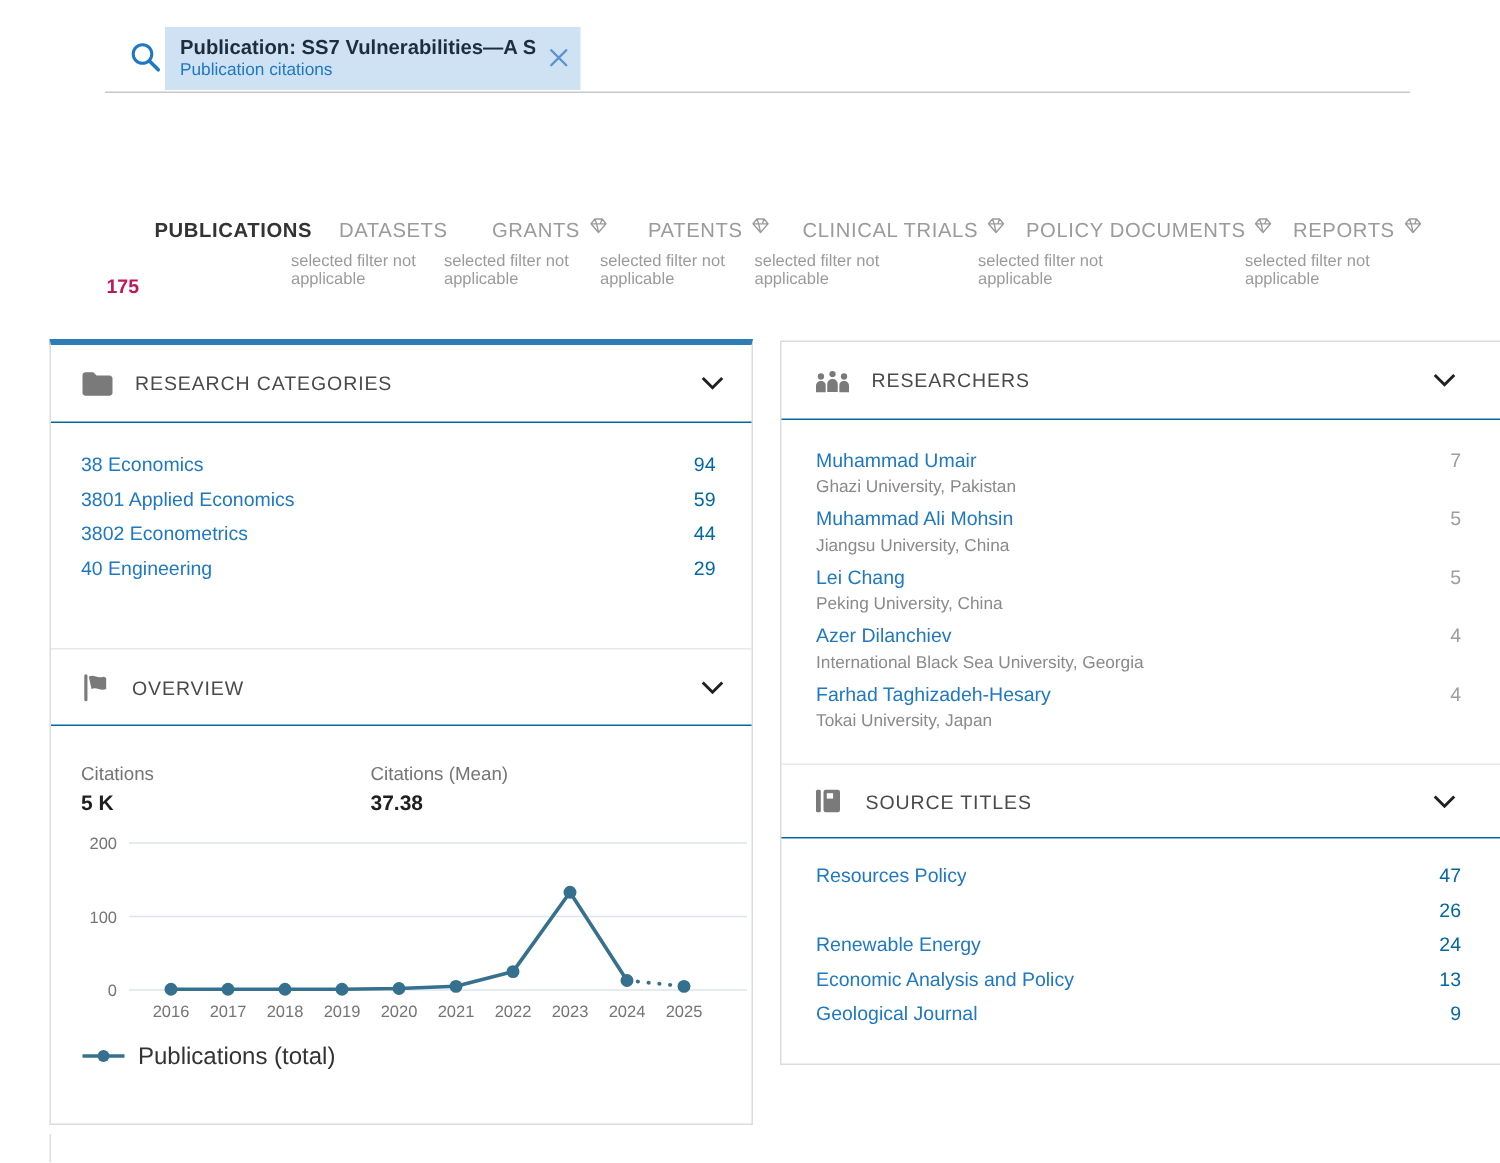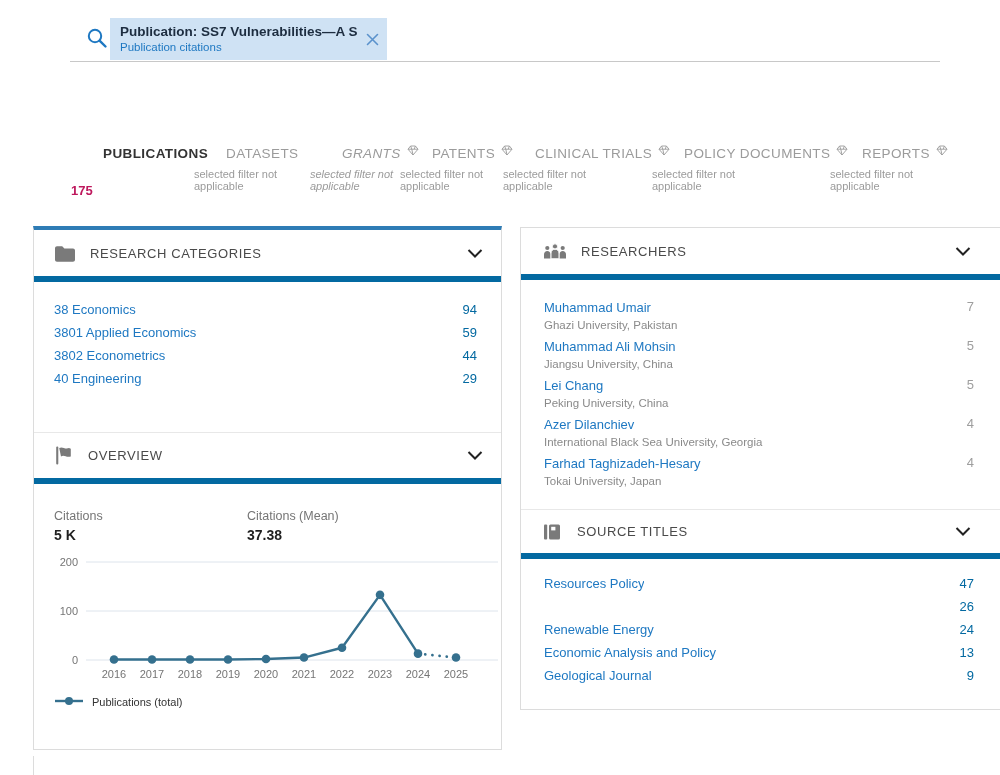--- a/index.html
+++ b/index.html
@@ -26,34 +26,34 @@
 
   
   .tab { position: absolute; top: 146px; cursor: pointer; }
   .tab-label { font-size: 13.5px; color: #9b9b9b; letter-spacing: 0.4px; white-space: nowrap; margin-left: 32px; }
   .tab.active .tab-label { color: #333; font-weight: bold; }
   .tab-count { font-size: 13px; font-weight: bold; color: #be185d; margin-top: 22px; }
   .tab-note { font-size: 11px; line-height: 11.5px; color: #9b9b9b; margin-top: 8px; width: 96px; }
   .gem { margin-left: 6px; position: relative; top: -2px; }
   #tab-publications { left: 71px; }
   #tab-datasets { left: 194px; }
-  #tab-grants { left: 310px; font-style: italic; }
+  #tab-grants { left: 296px; }
   #tab-patents { left: 400px; }
   #tab-clinical { left: 503px; }
   #tab-policy { left: 652px; }
   #tab-reports { left: 830px; }
 
   
   .panel { position: absolute; background: #fff; border: 1px solid #dcdcdc; }
   #left-panel { left: 33px; top: 226px; width: 469px; height: 524px; border-top: 4px solid #2e7cb5; }
   #right-panel { left: 520px; top: 227px; width: 500px; height: 483px; }
 
   .panel-header {
     display: flex; align-items: center; height: 52px;
-    padding: 0 18px 0 20px; border-bottom: 6px solid #0369a1; cursor: pointer;
+    padding: 0 18px 0 20px; border-bottom: 1px solid #0369a1; cursor: pointer;
   }
   #right-panel .panel-header { padding: 0 48px 0 22px; }
   .ph-icon { margin-right: 14px; display: flex; }
   .panel-title { font-size: 13px; color: #4a4a4a; letter-spacing: 0.6px; }
   .chevron { margin-left: auto; display: flex; cursor: pointer; }
 
   
   .cat-list { position: absolute; top: 68px; left: 0; right: 0; }
   .row-link { display: flex; align-items: center; height: 23px; padding: 0 24px 0 20px; font-size: 13px; }
   .row-link a { color: #1e78c2; white-space: nowrap; overflow: hidden; }
@@ -63,21 +63,21 @@
 
   .stat { position: absolute; top: 279px; }
   #stat-citations { left: 20px; }
   #stat-citations-mean { left: 213px; }
   .stat-label { font-size: 12.5px; color: #757575; }
   .stat-value { font-size: 14px; font-weight: bold; color: #1f1f1f; margin-top: 4px; }
 
   #publications-chart { position: absolute; left: 6px; top: 320px; }
   #publications-chart text { font-family: "Liberation Sans", sans-serif; }
 
-  .legend { position: absolute; left: 20px; top: 466px; display: flex; align-items: center; gap: 8px; font-size: 11px; color: #333; }
+  .legend { position: absolute; left: 20px; top: 466px; display: flex; align-items: center; gap: 8px; font-size: 16px; color: #333; }
 
   
   .res-list { position: absolute; top: 70px; left: 0; right: 0; }
   .res-row { position: relative; height: 39px; padding: 0 45px 0 23px; }
   .res-name { font-size: 13px; color: #1e78c2; display: inline-block; line-height: 15px; }
   .res-aff { font-size: 11.5px; color: #8a8a8a; margin-top: 3px; }
   .res-count { position: absolute; right: 45px; top: 1px; font-size: 13px; color: #9e9e9e; }
 
   #sources-header { position: absolute; top: 281px; left: 0; right: 0; border-top: 1px solid #e8e8e8; height: 50px; }
   .src-list { position: absolute; top: 344px; left: 0; right: 0; }

